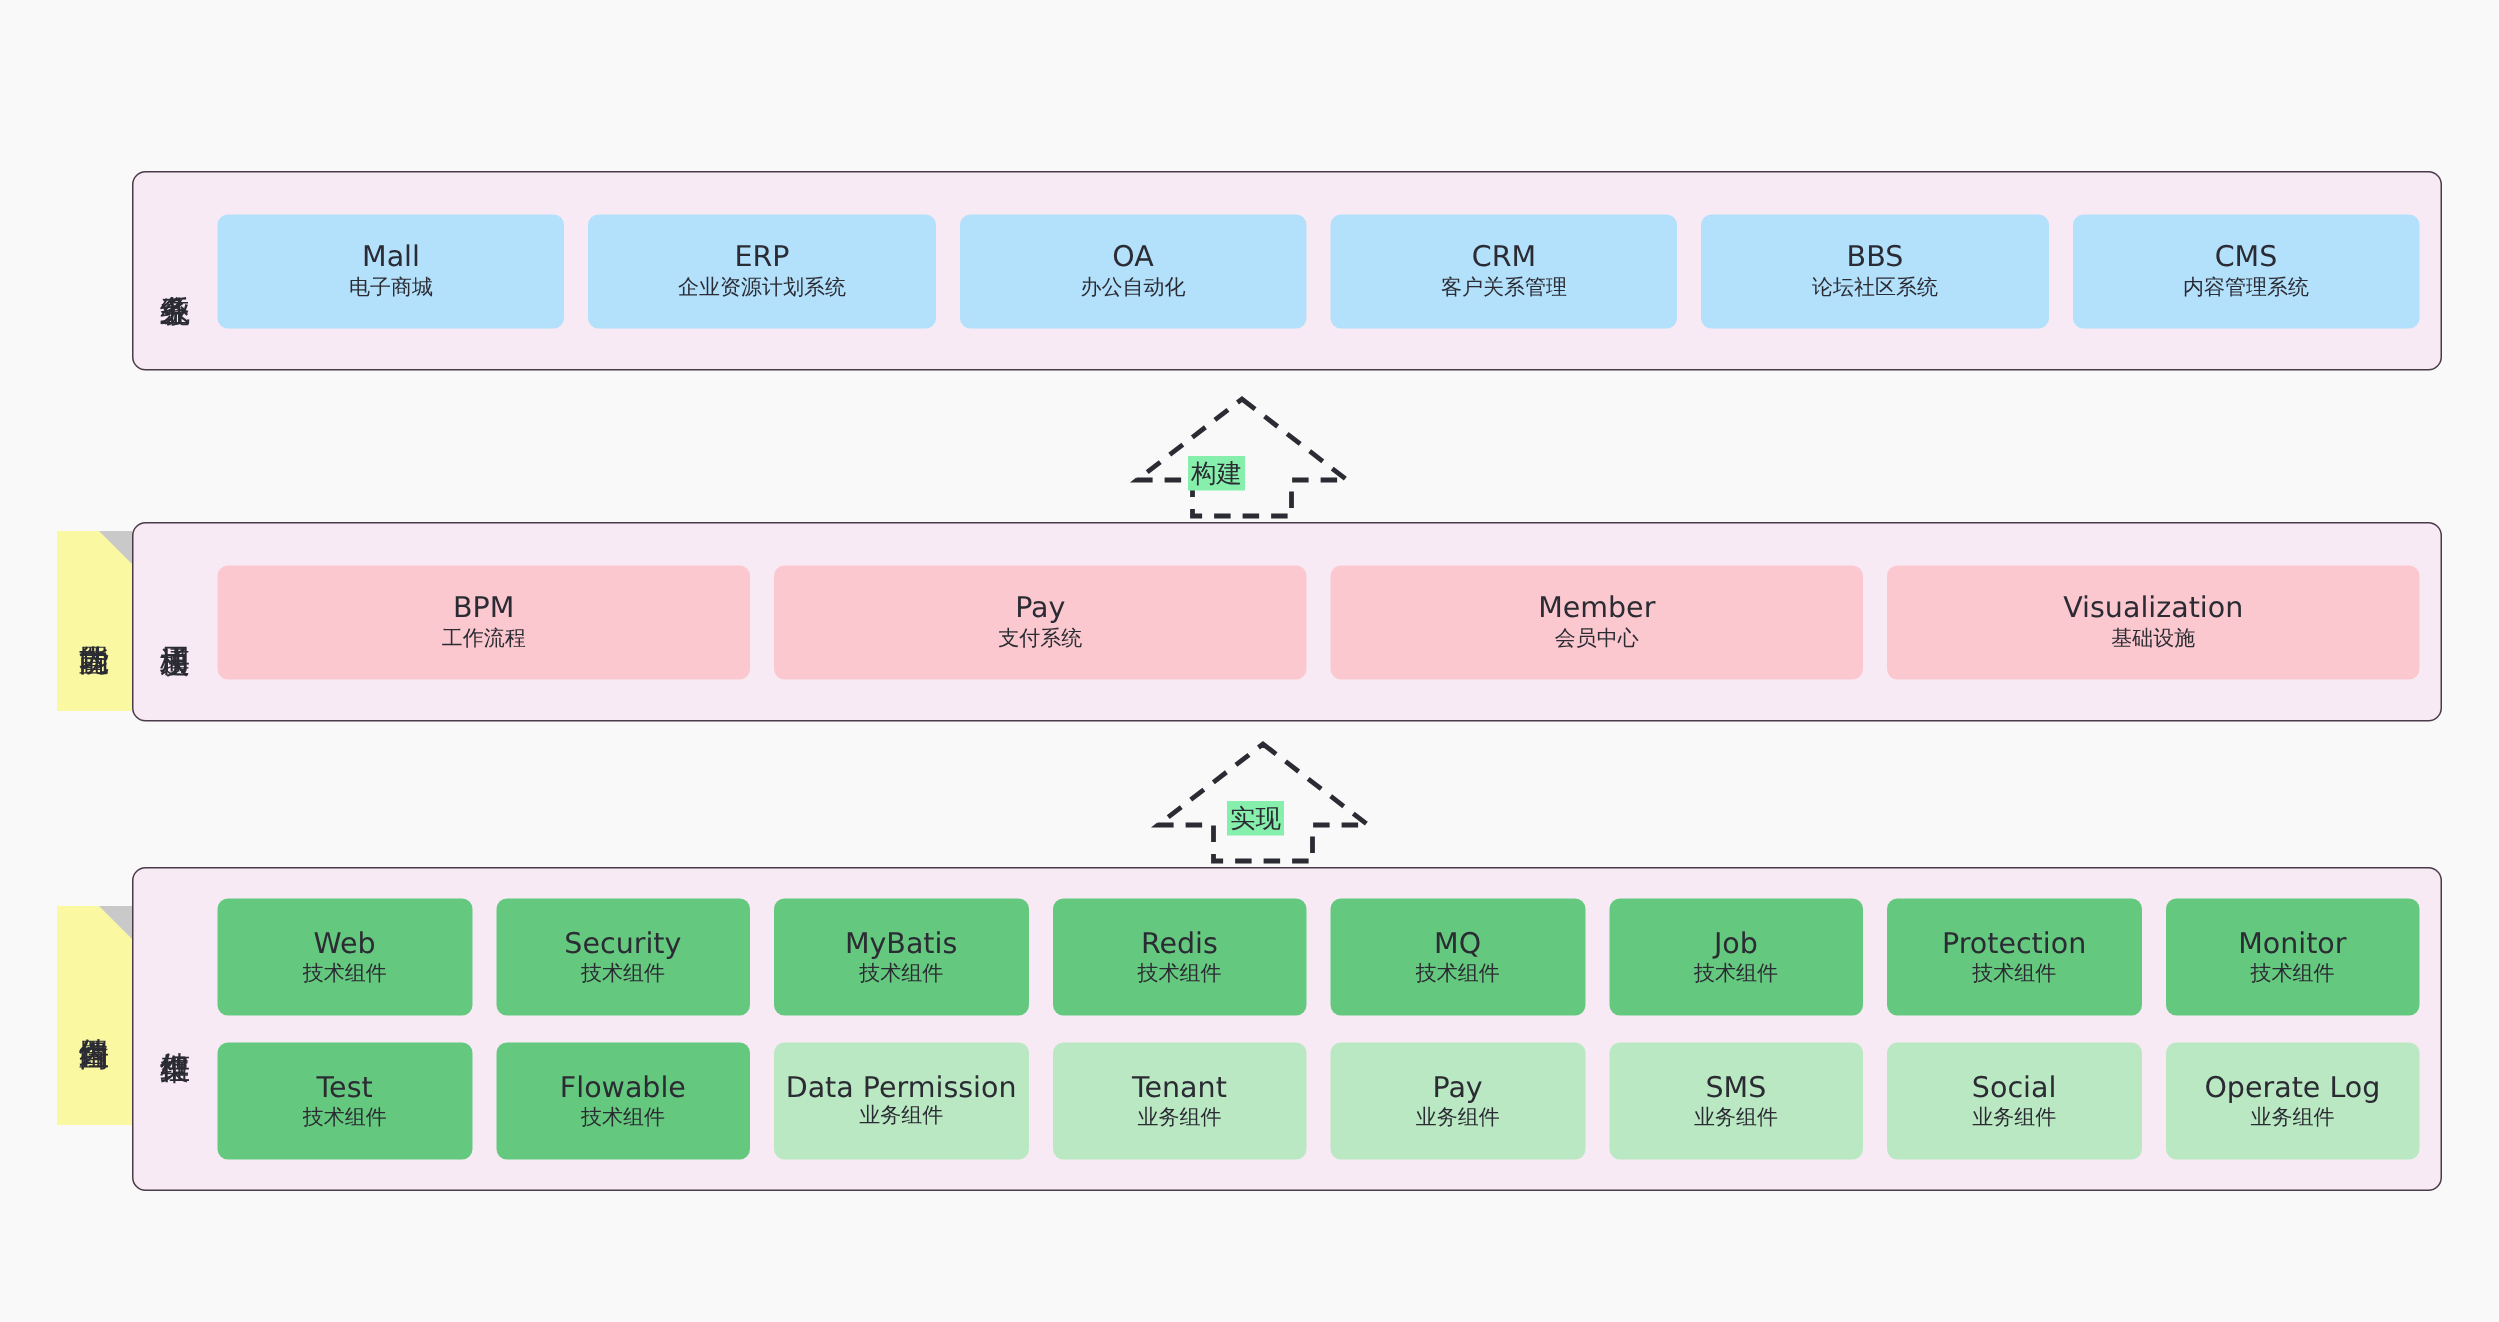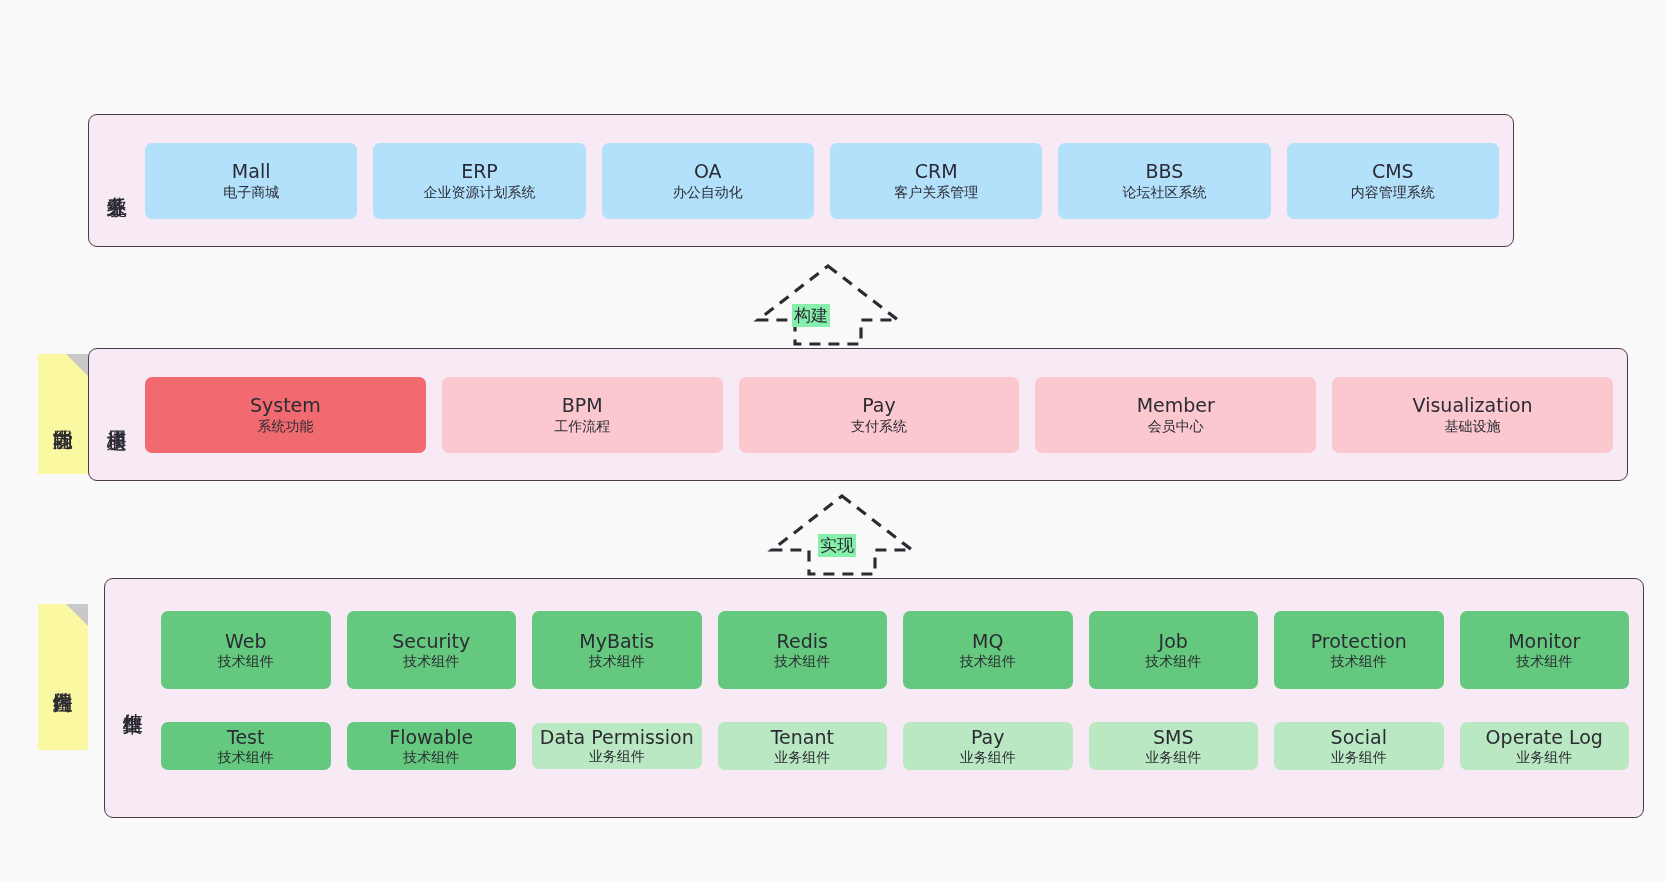--- a/index.html
+++ b/index.html
@@ -117,21 +117,21 @@
     background: #86efac;
     padding: 0 2px;
     white-space: nowrap;
   }
 </style>
 </head>
 <body>
 
 <div class="canvas">
 
-  <div class="layer" id="layer-business" style="left:88px; top:114px; width:1426px; height:133px;">
+  <div class="layer" id="layer-business" style="left:88px; top:114px; width:1540px; height:133px;">
     <div class="layer-title">业务系统</div>
     <div class="layer-body">
       <div class="card-row" style="height:76px;">
         <div class="card c-blue">
           <span class="t1">Mall</span>
           <span class="t2">电子商城</span>
         </div>
         <div class="card c-blue">
           <span class="t1">ERP</span>
           <span class="t2">企业资源计划系统</span>
@@ -165,24 +165,20 @@
 
   <div class="note" style="left:38px; top:354px; width:50px; height:120px;">
     <span class="fold"></span>
     <span>内置功能</span>
   </div>
 
   <div class="layer" id="layer-common" style="left:88px; top:348px; width:1540px; height:133px;">
     <div class="layer-title">通用模块</div>
     <div class="layer-body">
       <div class="card-row" style="height:76px;">
-        <div class="card c-red">
-          <span class="t1">System</span>
-          <span class="t2">系统功能</span>
-        </div>
         <div class="card c-pink">
           <span class="t1">BPM</span>
           <span class="t2">工作流程</span>
         </div>
         <div class="card c-pink">
           <span class="t1">Pay</span>
           <span class="t2">支付系统</span>
         </div>
         <div class="card c-pink">
           <span class="t1">Member</span>
@@ -201,21 +197,21 @@
       <path d="M 80 4 L 150 58 L 113 58 L 113 82 L 47 82 L 47 58 L 10 58 Z" fill="none" stroke="#2b2b33" stroke-width="3.2" stroke-dasharray="11 8" stroke-linejoin="miter"></path>
     </svg>
     <div class="arrow-label" style="left:56px; top:42px;">实现</div>
   </div>
 
   <div class="note" style="left:38px; top:604px; width:50px; height:146px;">
     <span class="fold"></span>
     <span>内置组件</span>
   </div>
 
-  <div class="layer" id="layer-framework" style="left:88px; top:578px; width:1540px; height:240px;margin-left:16px;">
+  <div class="layer" id="layer-framework" style="left:88px; top:578px; width:1540px; height:216px;">
     <div class="layer-title">框架组件</div>
     <div class="layer-body">
 
       <div class="card-row" style="height:78px;">
         <div class="card c-green">
           <span class="t1">Web</span>
           <span class="t2">技术组件</span>
         </div>
         <div class="card c-green">
           <span class="t1">Security</span>
@@ -240,21 +236,21 @@
         <div class="card c-green">
           <span class="t1">Protection</span>
           <span class="t2">技术组件</span>
         </div>
         <div class="card c-green">
           <span class="t1">Monitor</span>
           <span class="t2">技术组件</span>
         </div>
       </div>
 
-      <div class="card-row" style="height:78px;align-items:center;">
+      <div class="card-row" style="height:78px;">
         <div class="card c-green">
           <span class="t1">Test</span>
           <span class="t2">技术组件</span>
         </div>
         <div class="card c-green">
           <span class="t1">Flowable</span>
           <span class="t2">技术组件</span>
         </div>
         <div class="card c-lightgrn">
           <span class="t1" style="line-height:1.06;">Data Permission</span>

